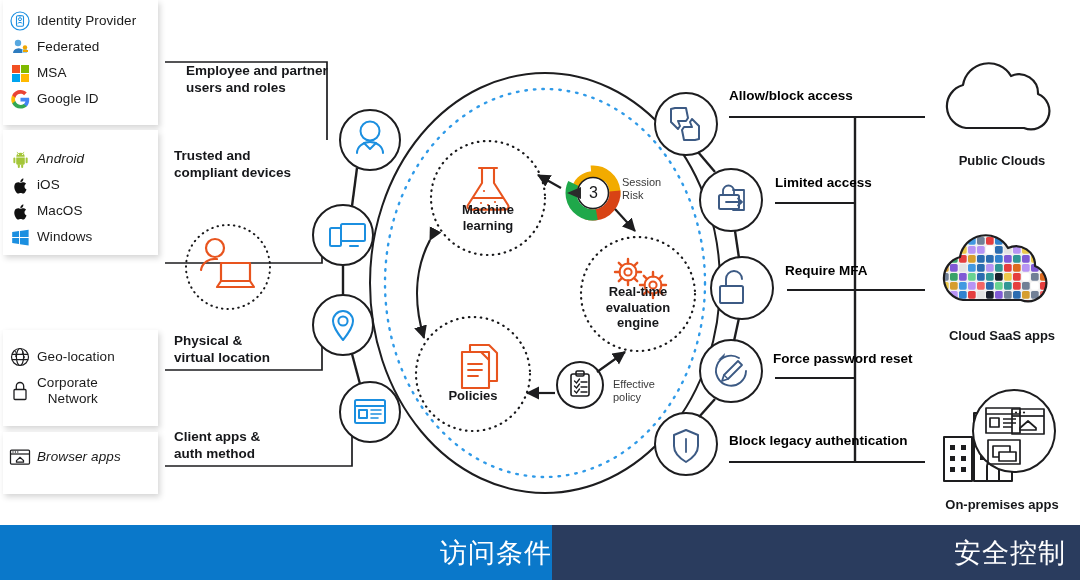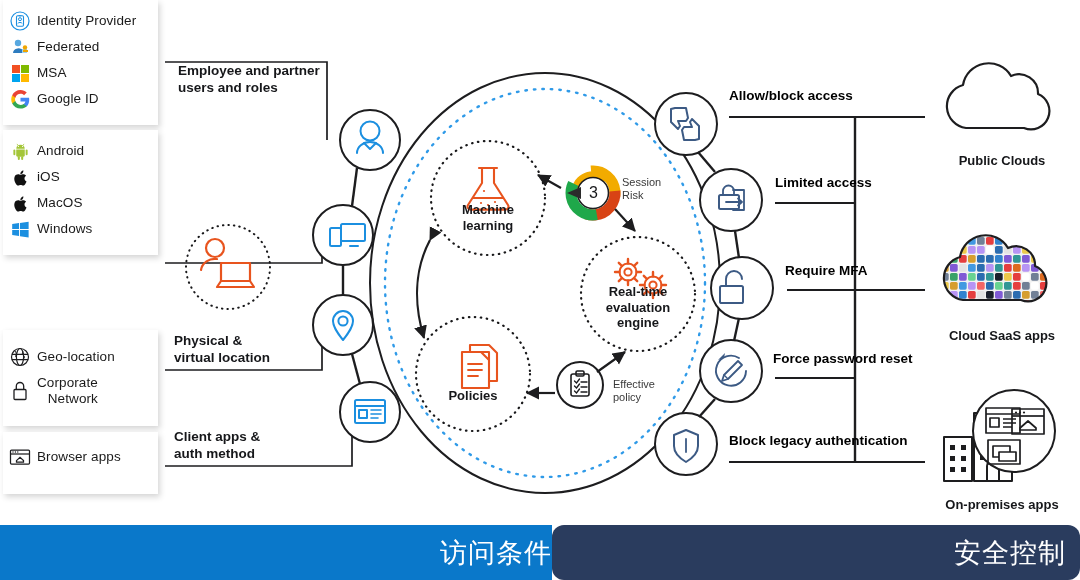--- a/index.html
+++ b/index.html
@@ -92,21 +92,21 @@
     font-size: 16px;
     font-weight: normal;
     color: #17181b;
     z-index: 20;
   }
 
   
   #banner { position: absolute; left:0; bottom:0; width:1080px; height:55px; display:flex; z-index: 40; }
   #banner .half { height: 100%; display: flex; align-items: center; }
   #banner .left  { flex: 0 0 552px; justify-content: flex-end; padding-left: 14px; }
-  #banner .right { flex: 1 1 auto;  justify-content: flex-end;  padding-right: 14px; border-radius: 12px; }
+  #banner .right { flex: 1 1 auto;  justify-content: flex-end;  padding-right: 14px; }
   #banner .btxt {
     color: #ffffff;
     font-size: 27px;
     font-family: "DejaVu Sans", "Liberation Sans", sans-serif;
     letter-spacing: 1px;
   }
 </style>
 </head>
 <body>
 
@@ -548,21 +548,21 @@
           <path fill="#FBBC05" d="M5.5 14c-.2-.7-.4-1.4-.4-2.2s.1-1.5.4-2.2V6.6H1.5A11.5 11.5 0 0 0 .3 11.8c0 1.9.4 3.6 1.2 5.2l4-3z"></path>
           <path fill="#EA4335" d="M12 4.7c1.7 0 3.3.6 4.5 1.8l3.4-3.4C17.9 1.2 15.2 0 12 0 7.4 0 3.4 2.6 1.5 6.6l4 3.1C6.4 6.8 9 4.7 12 4.7z"></path>
         </svg>
       </span>
       <span class="legend-txt">Google ID</span>
     </div>
   </div>
 
   <div class="legend-card" style="left:3px; top:130px; width:155px; height:125px;">
 
-    <div class="legend-row" style="margin-top:8px;">
+    <div class="legend-row" style="margin-top:16px;font-style:italic;">
       <span class="legend-ico">
         <svg width="19" height="19" viewBox="0 0 20 20" fill="#a4c639">
           <path d="M5.5,8 h9 v6.2 a1.2,1.2 0 0 1 -1.2,1.2 h-6.6 a1.2,1.2 0 0 1 -1.2,-1.2 Z"></path>
           <rect x="2.5" y="8" width="2.1" height="6" rx="1.05"></rect>
           <rect x="15.4" y="8" width="2.1" height="6" rx="1.05"></rect>
           <rect x="7.2" y="15" width="2.1" height="4" rx="1.05"></rect>
           <rect x="10.7" y="15" width="2.1" height="4" rx="1.05"></rect>
           <path d="M5.6,7 a4.4,4 0 0 1 8.8,0 Z"></path>
           <circle cx="7.8" cy="4.6" r=".7" fill="#fff"></circle>
           <circle cx="12.2" cy="4.6" r=".7" fill="#fff"></circle>
@@ -624,21 +624,21 @@
       <span class="legend-ico">
         <svg width="20" height="22" viewBox="0 0 20 22" fill="none" stroke="#1d1d1f" stroke-width="1.3">
           <rect x="4" y="9.5" width="12" height="10" rx="1"></rect>
           <path d="M6.3,9.5 L6.3,6.2 a3.7,3.7 0 0 1 7.4,0 L13.7,9.5"></path>
         </svg>
       </span>
       <span class="legend-txt">Corporate<br>Network</span>
     </div>
   </div>
 
-  <div class="legend-card" style="left:3px; top:432px; width:155px; height:62px;">
+  <div class="legend-card" style="left:3px; top:432px; width:155px; height:62px;font-style:italic;">
 
     <div class="legend-row tall" style="margin-top:8px;">
       <span class="legend-ico">
         <svg width="24" height="20" viewBox="0 0 24 20" fill="none" stroke="#1d1d1f" stroke-width="1.25">
           <rect x="2.5" y="3" width="19" height="14" rx="1"></rect>
           <path d="M2.5,7 L21.5,7"></path>
           <circle cx="5" cy="5" r=".7" fill="#1d1d1f" stroke="none"></circle>
           <circle cx="7.4" cy="5" r=".7" fill="#1d1d1f" stroke="none"></circle>
           <circle cx="9.8" cy="5" r=".7" fill="#1d1d1f" stroke="none"></circle>
           <path d="M8.5,13.6 L12,10.4 L15.5,13.6 L15.5,15 L8.5,15 Z"></path>
@@ -652,21 +652,22 @@
   <svg style="position:absolute; left:180px; top:215px;" width="110" height="105">
     <circle cx="48" cy="52" r="42" fill="none" stroke="#18181a" stroke-width="2" stroke-dasharray="0.5 5" stroke-linecap="round"></circle>
     <g stroke="#e8541e" stroke-width="2.2" fill="none" stroke-linecap="round" stroke-linejoin="round">
       <circle cx="35" cy="33" r="9"></circle>
       <path d="M21,55 a14,13 0 0 1 16,-11"></path>
       <path d="M41,48 L70,48 L70,66 L41,66 Z"></path>
       <path d="M37,72 L74,72 L70,66 L41,66 Z"></path>
     </g>
   </svg>
 
-  <div class="grp-label" style="left:178px; top:63px; width:150px;">Employee and partner<br>users and roles</div>
+  <div class="grp-label" style="left:186px; top:63px; width:150px;">Employee and partner<br>users and roles</div>
+  <div class="grp-label" style="left:174px; top:148px; width:150px;">Trusted and<br>compliant devices</div>
   <div class="grp-label" style="left:174px; top:429px; width:150px;">Client apps &amp;<br>auth method</div>
   <div class="grp-label" style="left:174px; top:333px; width:150px;">Physical &amp;<br>virtual location</div>
 
   <div class="node-label" style="left:428px; top:202px; width:120px;">Machine<br>learning</div>
   <div class="node-label" style="left:413px; top:388px; width:120px;">Policies</div>
   <div class="node-label" style="left:578px; top:284px; width:120px;">Real-time<br>evaluation<br>engine</div>
 
   <div class="risk-num" style="left:589px; top:184px;">3</div>
   <div class="small-label" style="left:622px; top:176px;">Session<br>Risk</div>
   <div class="small-label" style="left:613px; top:378px;">Effective<br>policy</div>

